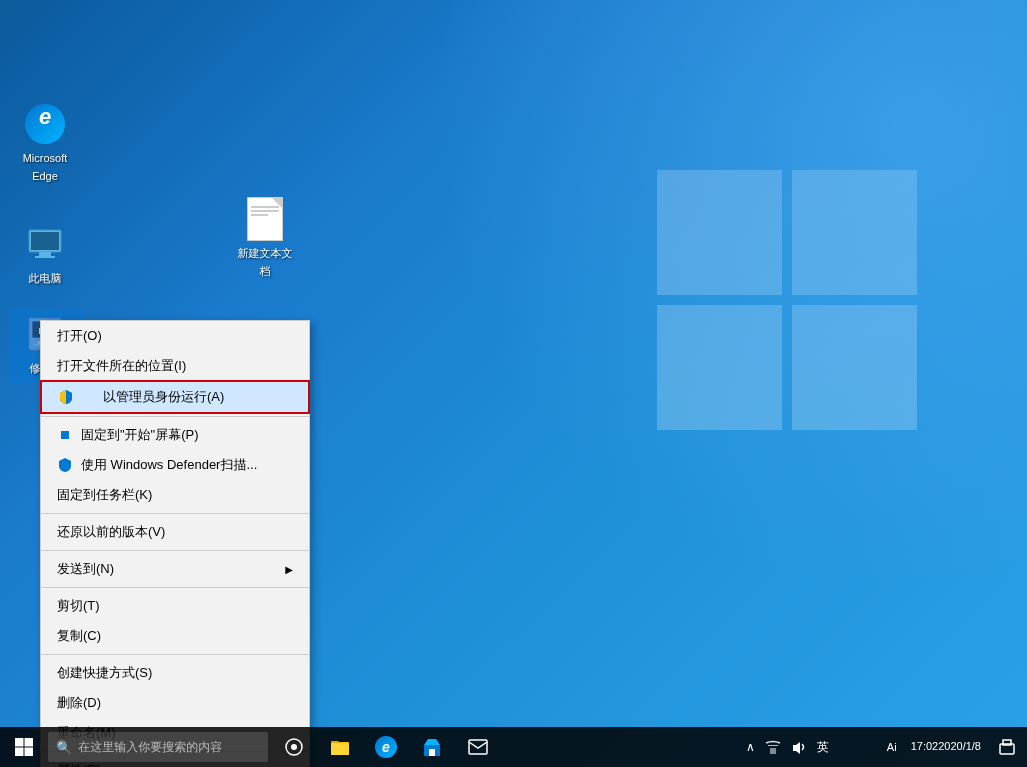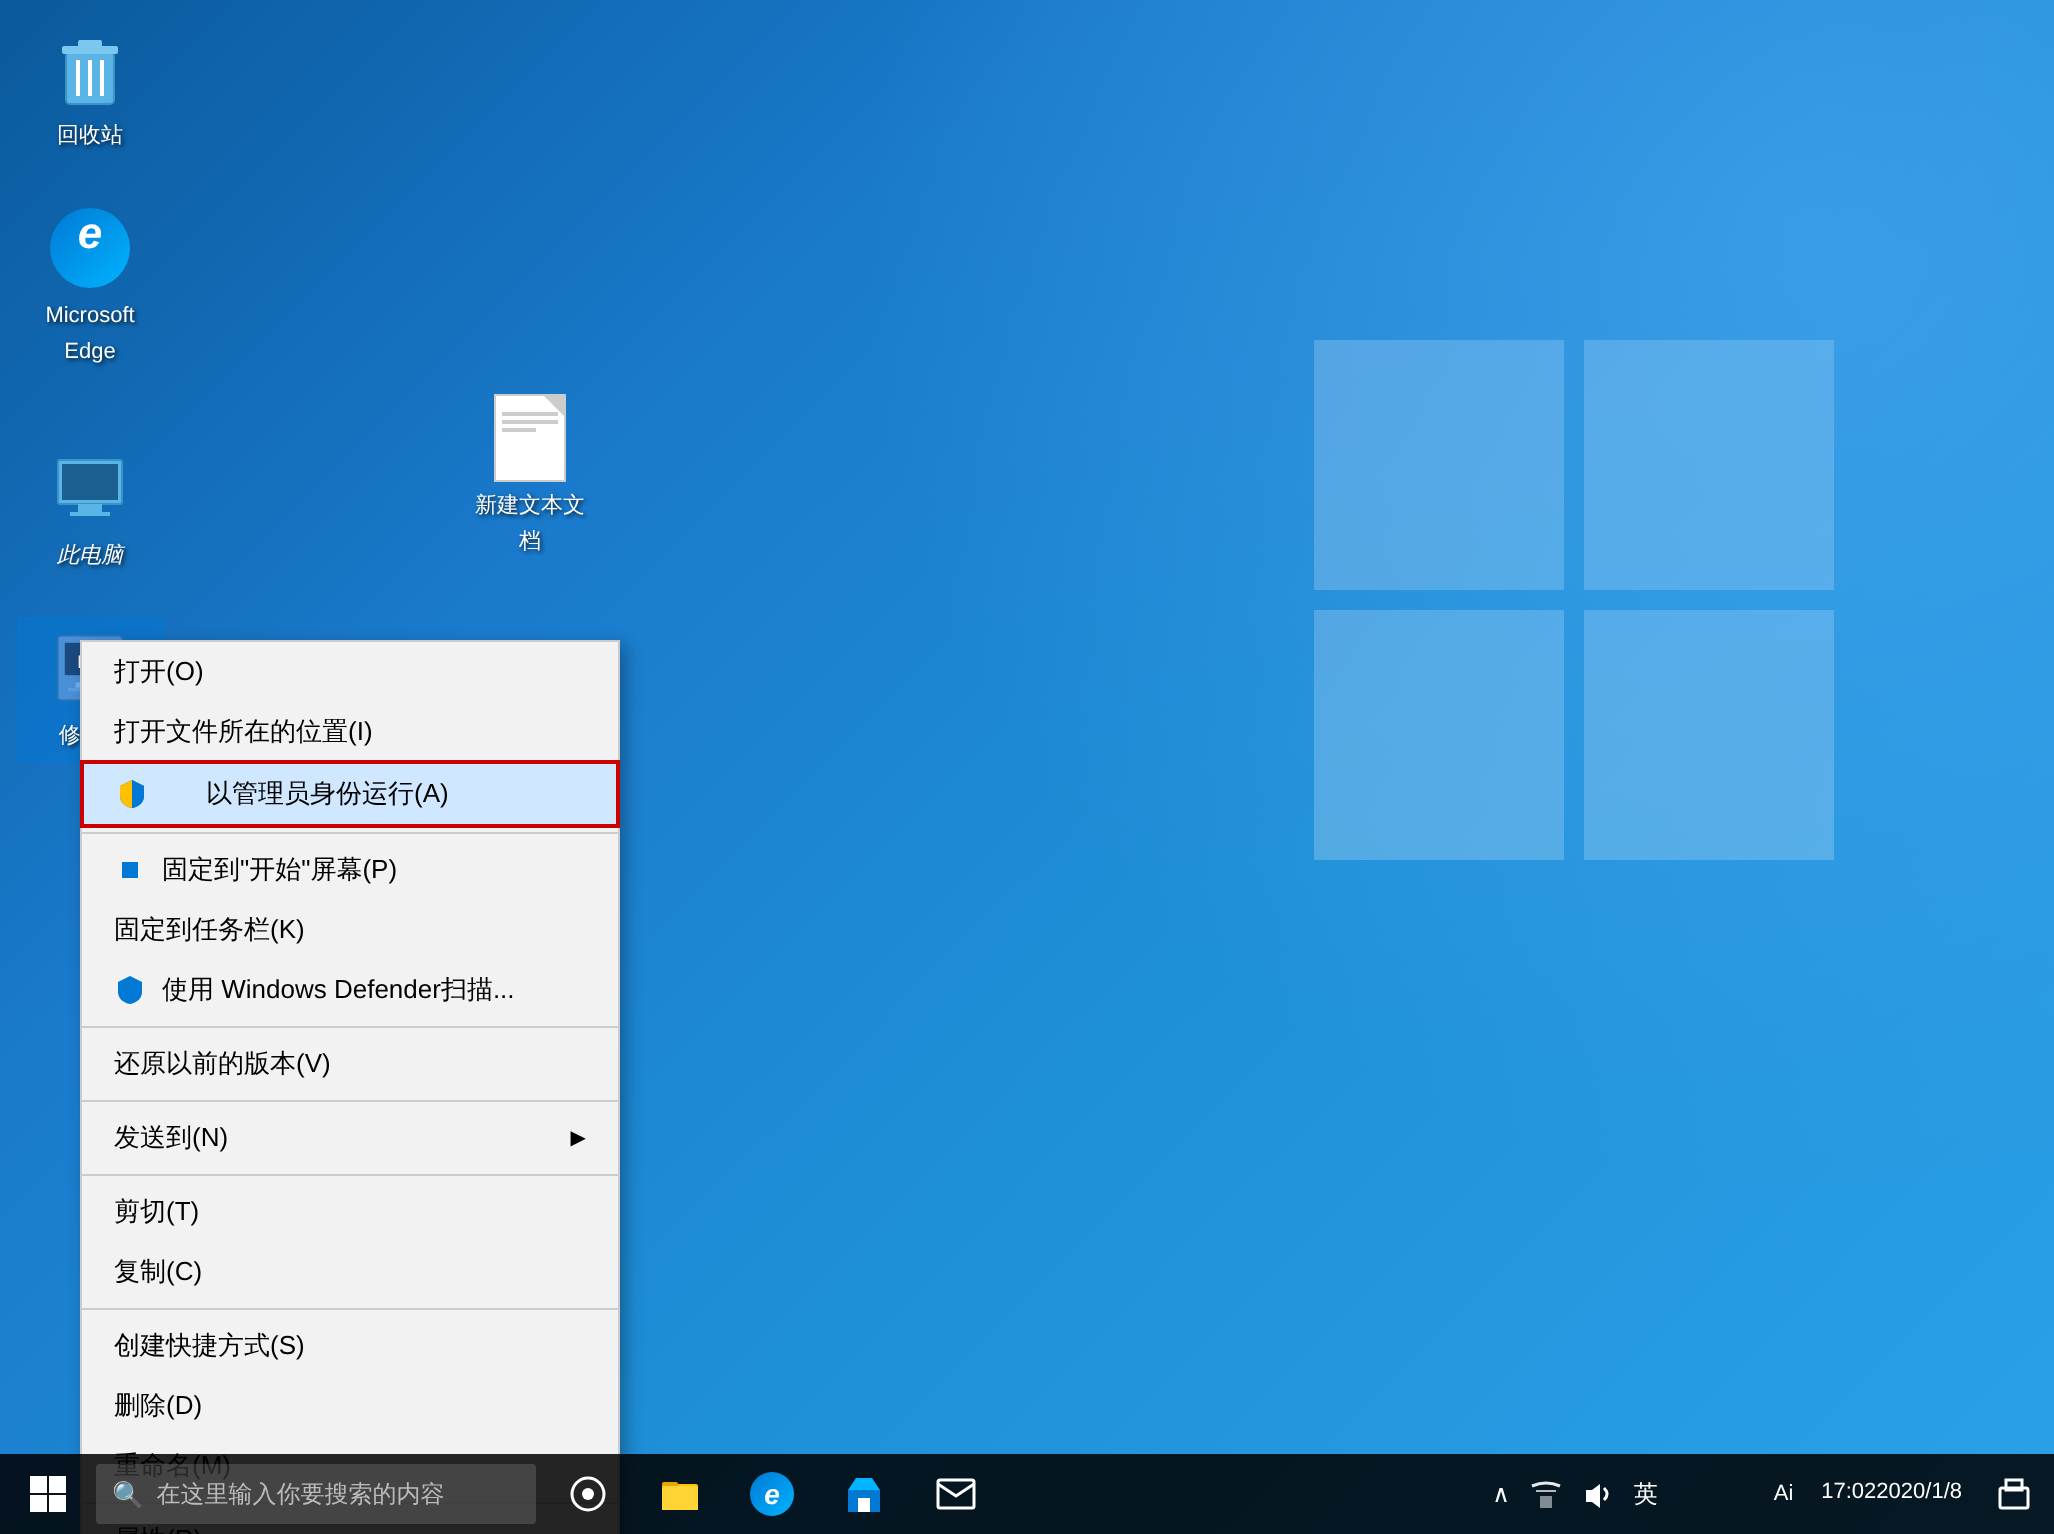--- a/index.html
+++ b/index.html
@@ -44,21 +44,21 @@
 
     
     .desktop-icon.selected {
       background: rgba(0, 120, 215, 0.4);
       outline: 1px solid rgba(0, 120, 215, 0.8);
     }
 
     
     #icon-recycle { top: 10px; left: 10px; }
     #icon-edge { top: 100px; left: 10px; }
-    #icon-computer { top: 220px; left: 10px; font-style: italic; }
+    #icon-computer { top: 220px; left: 10px; }
     #icon-newfile { top: 195px; left: 230px; }
     #icon-repair { top: 310px; left: 10px; }
 
     
     #context-menu {
       position: absolute;
       top: 320px;
       left: 40px;
       width: 270px;
       background: #f2f2f2;
@@ -269,31 +269,20 @@
 
   <svg class="win10-grid" viewBox="0 0 280 280" xmlns="http://www.w3.org/2000/svg">
     <rect x="10" y="10" width="125" height="125" fill="white" opacity="0.9"></rect>
     <rect x="145" y="10" width="125" height="125" fill="white" opacity="0.9"></rect>
     <rect x="10" y="145" width="125" height="125" fill="white" opacity="0.9"></rect>
     <rect x="145" y="145" width="125" height="125" fill="white" opacity="0.9"></rect>
   </svg>
 
   <div style="position:absolute;top:0;right:0;width:600px;height:600px;background:radial-gradient(ellipse at 80% 20%, rgba(100,180,255,0.4) 0%, transparent 70%);pointer-events:none;"></div>
 
-  <div class="desktop-icon" id="icon-recycle">
-    <svg class="icon-img" viewBox="0 0 40 40" xmlns="http://www.w3.org/2000/svg">
-      <rect x="8" y="12" width="24" height="26" rx="2" fill="#5ab4e5" stroke="#3a94c5" stroke-width="1"></rect>
-      <rect x="6" y="9" width="28" height="4" rx="1" fill="#7ac8f0"></rect>
-      <rect x="14" y="6" width="12" height="4" rx="1" fill="#7ac8f0"></rect>
-      <line x1="14" y1="16" x2="14" y2="34" stroke="white" stroke-width="2"></line>
-      <line x1="20" y1="16" x2="20" y2="34" stroke="white" stroke-width="2"></line>
-      <line x1="26" y1="16" x2="26" y2="34" stroke="white" stroke-width="2"></line>
-    </svg>
-    <span class="icon-label">回收站</span>
-  </div>
 
   <div class="desktop-icon" id="icon-edge">
     <div class="edge-icon-wrap icon-img">e</div>
     <span class="icon-label">Microsoft<br>Edge</span>
   </div>
 
   <div class="desktop-icon" id="icon-computer">
     <div class="computer-icon-wrap icon-img">
       <svg viewBox="0 0 40 40" width="40" height="40" xmlns="http://www.w3.org/2000/svg">
         <rect x="4" y="6" width="32" height="22" rx="1" fill="#5ab4e5" stroke="#3a94c5" stroke-width="1"></rect>
@@ -352,28 +341,28 @@
     <div class="menu-separator"></div>
 
     <div class="menu-item">
       <svg class="menu-icon" viewBox="0 0 16 16" xmlns="http://www.w3.org/2000/svg">
         <path d="M4 4h8v8H4z" fill="#0078d4"></path>
       </svg>
       <span>固定到"开始"屏幕(P)</span>
     </div>
 
     <div class="menu-item">
-      <span>固定到任务栏(K)</span>
-    </div>
-
-    <div class="menu-item">
       <svg class="menu-icon" viewBox="0 0 16 16" xmlns="http://www.w3.org/2000/svg">
         <path d="M8 1L2 4v5c0 3 2.5 5.5 6 6 3.5-.5 6-3 6-6V4L8 1z" fill="#0078d4"></path>
       </svg>
       <span>使用 Windows Defender扫描...</span>
+    </div>
+
+    <div class="menu-item">
+      <span>固定到任务栏(K)</span>
     </div>
     <div class="menu-separator"></div>
 
     <div class="menu-item">
       <span>还原以前的版本(V)</span>
     </div>
     <div class="menu-separator"></div>
 
     <div class="menu-item">
       <span>发送到(N)</span>

